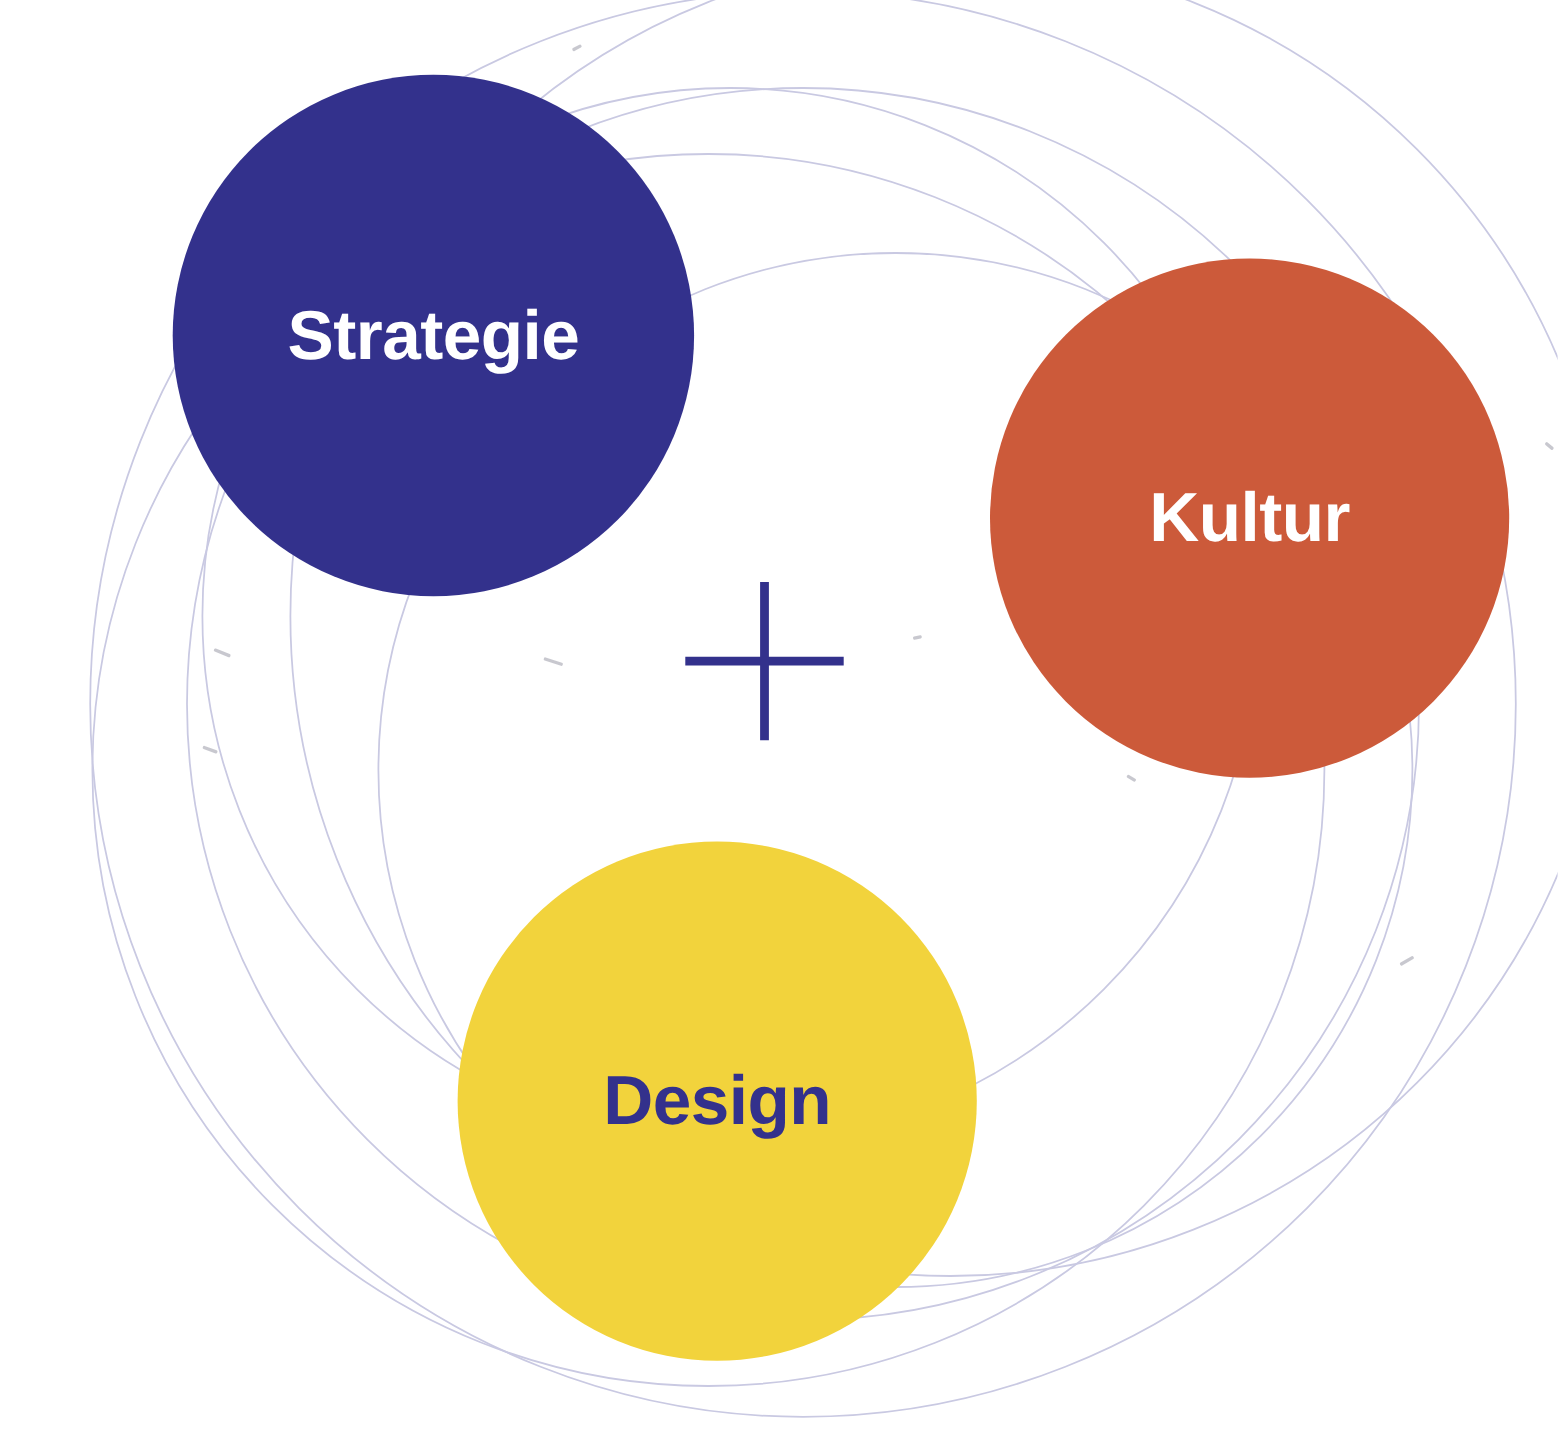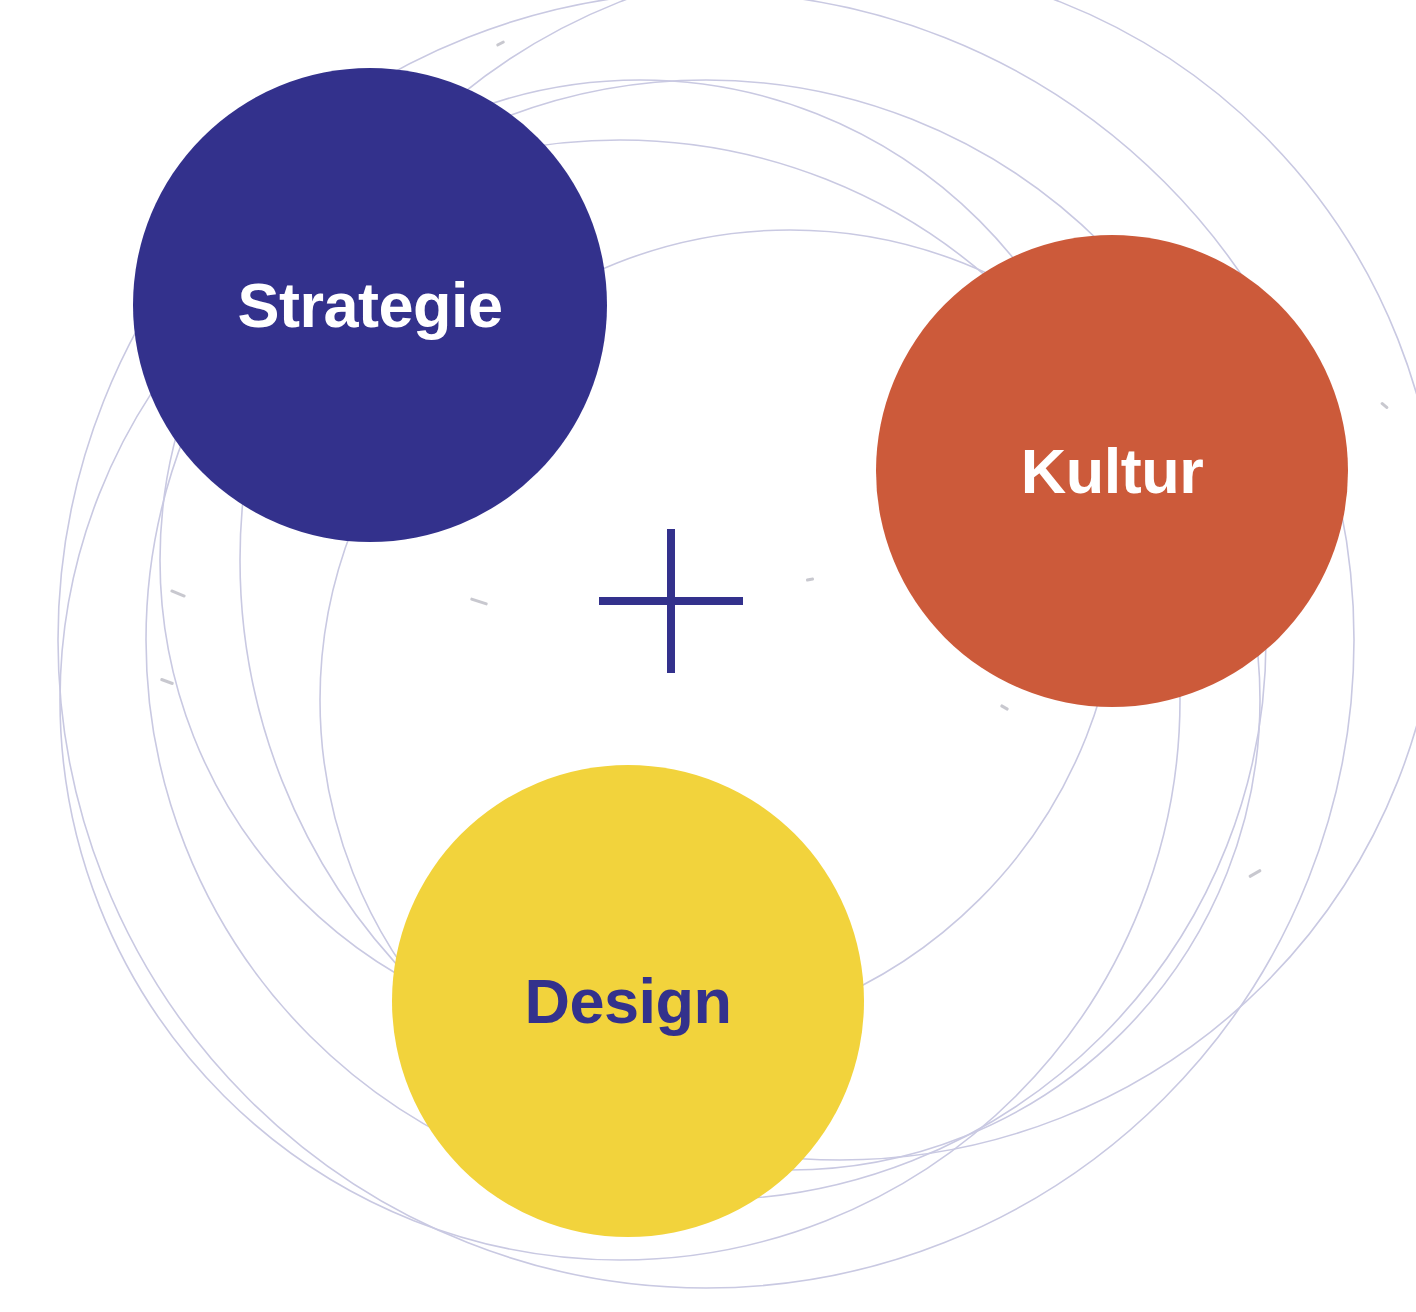--- a/index.html
+++ b/index.html
@@ -11,20 +11,21 @@
     width: 1416px;
     height: 1312px;
     overflow: hidden;
     font-family: "Liberation Sans", sans-serif;
   }
   #stage {
     position: relative;
     width: 1127px;
     height: 1312px;
     background: #ffffff;
+    margin-left: 24px;
   }
   #stage svg {
     display: block;
     width: 1416px;
     height: 1312px;
   }
   .bg-arc {
     fill: none;
     stroke: #c9c9e2;
     stroke-width: 1.6;

